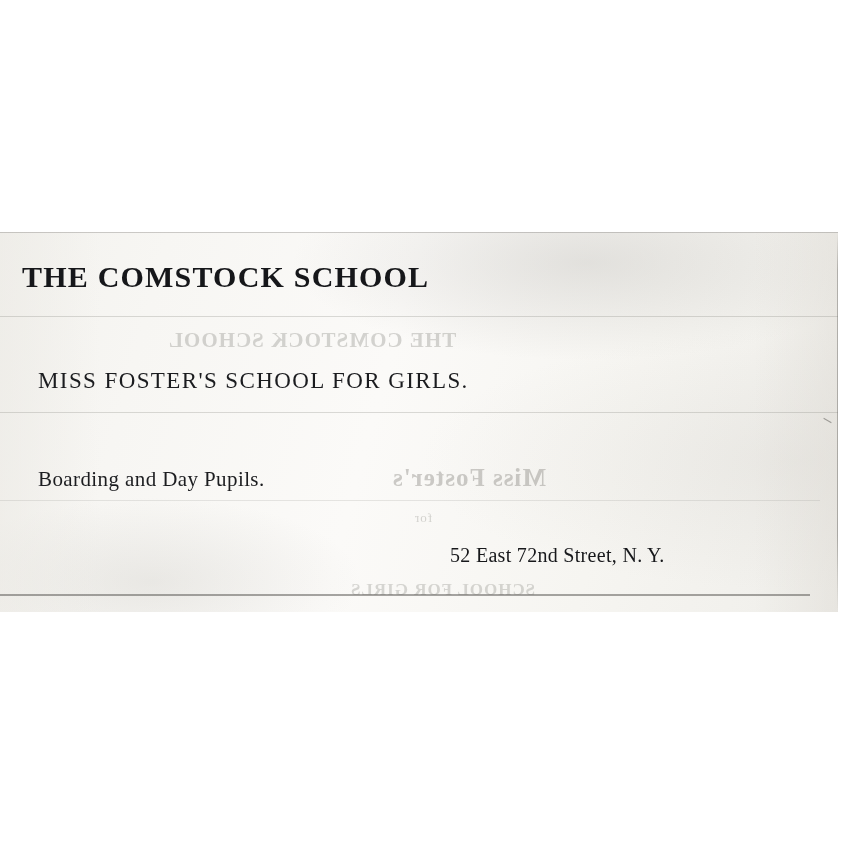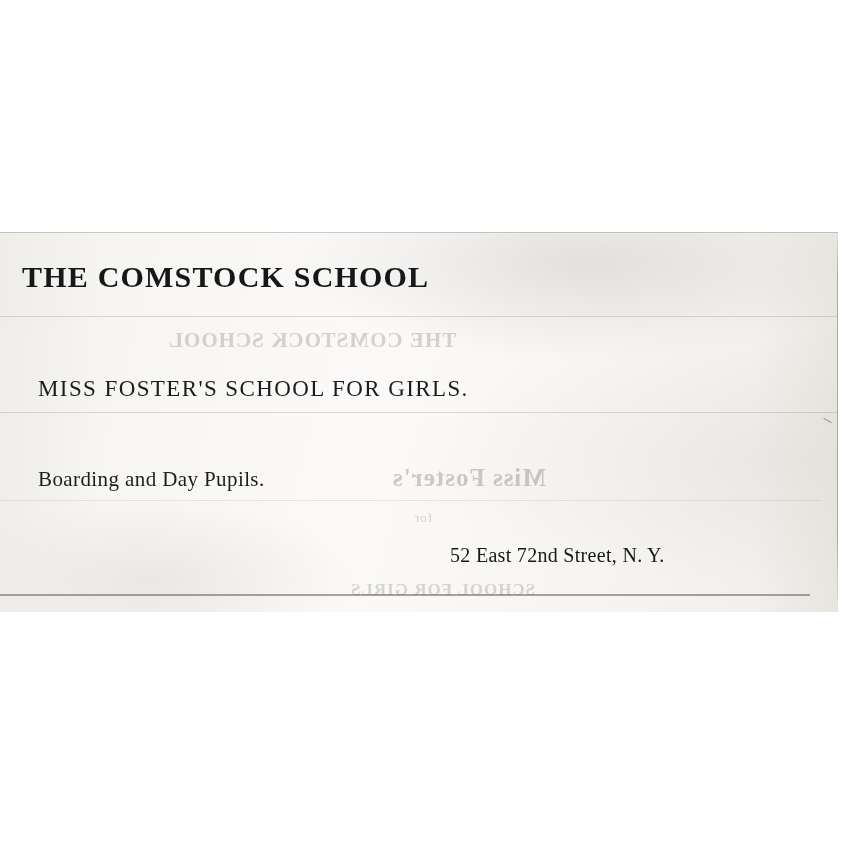--- a/index.html
+++ b/index.html
@@ -93,21 +93,21 @@
 
   #line-title {
     left: 22px;
     top: 28px;
     font-size: 30px;
     font-weight: bold;
     letter-spacing: 1.2px;
   }
   #line-subtitle {
     left: 38px;
-    top: 144px;
+    top: 136px;
     font-size: 23px;
     letter-spacing: 1.4px;
     color: #1b1c1f;
     text-align: center;
   }
   #line-body {
     left: 38px;
     top: 235px;
     font-size: 21px;
     letter-spacing: 0.4px;

